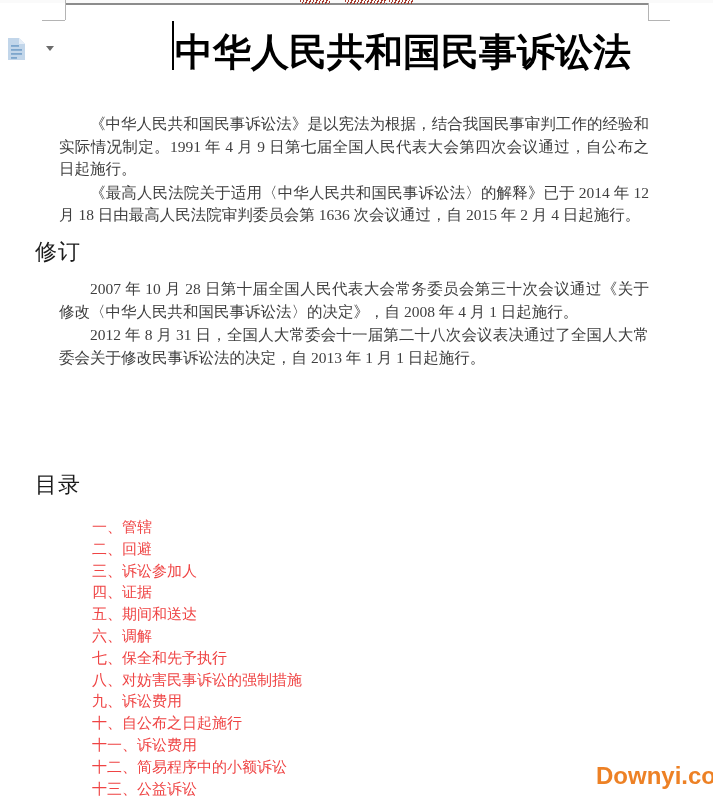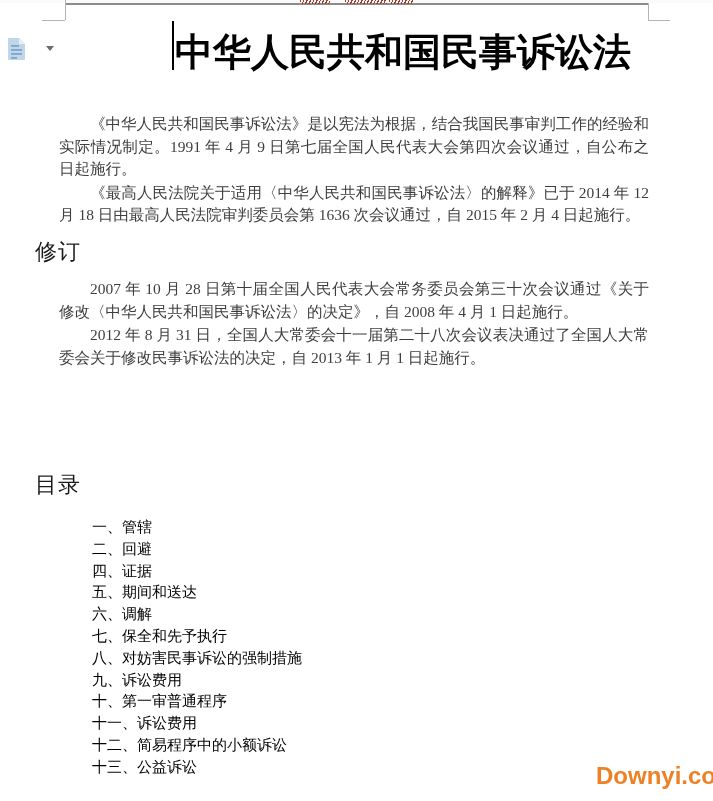--- a/index.html
+++ b/index.html
@@ -47,21 +47,21 @@
   .revision-paras{top:277px;}
   .section-heading{
     position:absolute;left:35px;margin:0;font-weight:normal;
     font-size:22px;color:#1b1b1b;letter-spacing:1px;
     font-family:"Liberation Sans","DejaVu Sans",sans-serif;
   }
   .heading-revision{top:237px;}
   .heading-toc{top:470px;}
   .toc-list{position:absolute;left:92px;top:517px;}
   .toc-list .toc-item{
-    font-size:15px;line-height:21.8px;color:#000000;white-space:nowrap;
+    font-size:15px;line-height:21.8px;color:#ef4444;white-space:nowrap;
     font-family:"Liberation Serif","DejaVu Serif",serif;
   }
   .watermark{
     position:absolute;left:596px;top:762px;margin:0;
     font-size:24px;font-weight:bold;color:#ed8125;white-space:nowrap;
     font-family:"Liberation Sans","DejaVu Sans",sans-serif;
   }
 </style>
 </head>
 <body>
@@ -104,27 +104,28 @@
       <p>2007 年 10 月 28 日第十届全国人民代表大会常务委员会第三十次会议通过《关于修改〈中华人民共和国民事诉讼法〉的决定》，自 2008 年 4 月 1 日起施行。</p>
       <p>2012 年 8 月 31 日，全国人大常委会十一届第二十八次会议表决通过了全国人大常委会关于修改民事诉讼法的决定，自 2013 年 1 月 1 日起施行。</p>
     </div>
 
   <h2 class="section-heading heading-toc">目录</h2>
 
   <div class="toc-list">
 
   <div class="toc-item">一、管辖</div>
       <div class="toc-item">二、回避</div>
+      <div class="toc-item">三、诉讼参加人</div>
       <div class="toc-item">四、证据</div>
       <div class="toc-item">五、期间和送达</div>
       <div class="toc-item">六、调解</div>
       <div class="toc-item">七、保全和先予执行</div>
       <div class="toc-item">八、对妨害民事诉讼的强制措施</div>
       <div class="toc-item">九、诉讼费用</div>
-      <div class="toc-item">十、第一审普通程序</div>
+      <div class="toc-item">十、自公布之日起施行</div>
       <div class="toc-item">十一、诉讼费用</div>
       <div class="toc-item">十二、简易程序中的小额诉讼</div>
       <div class="toc-item">十三、公益诉讼</div>
     </div>
 
   <p class="watermark">Downyi.com</p>
 
 </div>
 
 </body></html>

